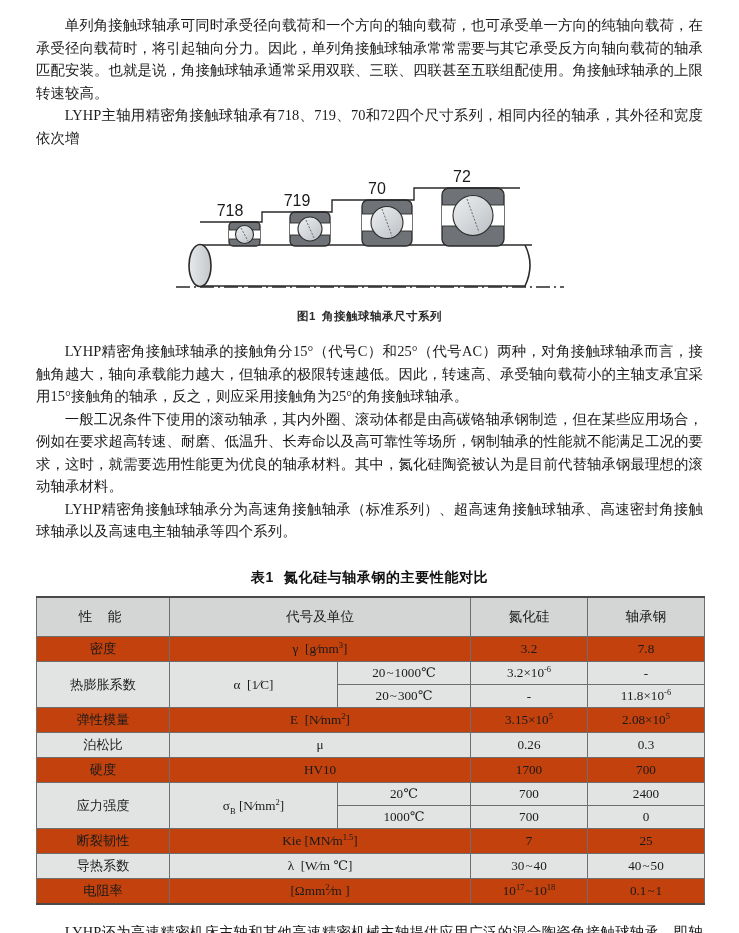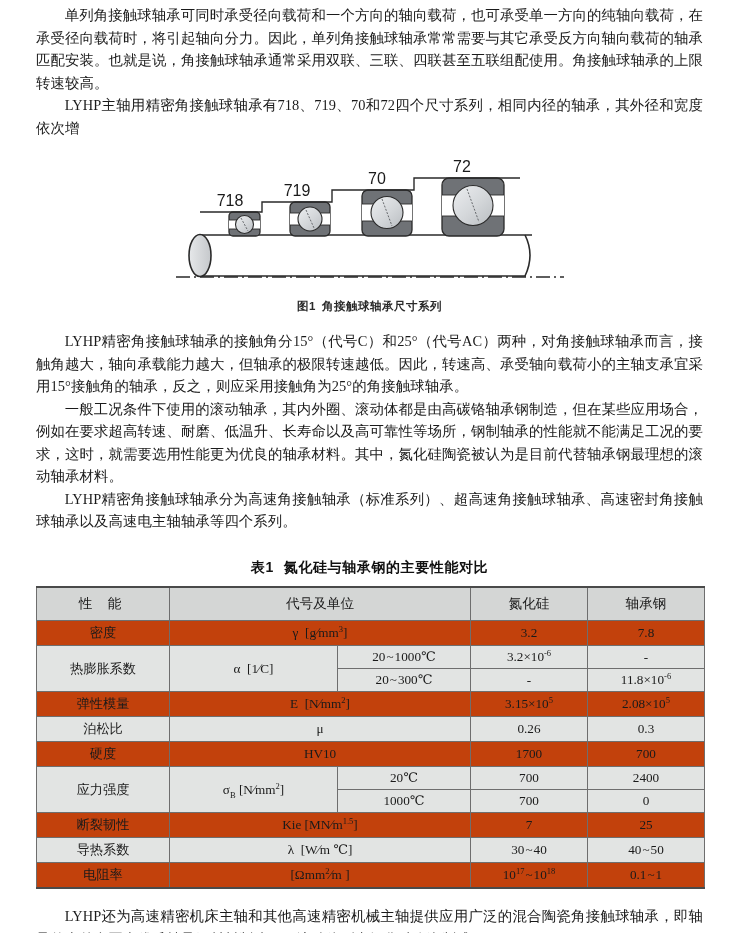--- a/index.html
+++ b/index.html
@@ -13,21 +13,21 @@
     font-family: "Liberation Serif", "DejaVu Serif", serif;
     color: #1a1a1a;
     overflow: hidden;
     position: relative;
   }
   .page {
     width: 739px;
     height: 933px;
     position: relative;
     box-sizing: border-box;
-    padding: 4px 36px 0 36px;
+    padding: 14px 36px 0 36px;
   }
   p.body-text {
     margin: 0;
     font-size: 14.4px;
     line-height: 22.5px;
     text-align: justify;
     text-justify: inter-ideograph;
     text-indent: 2em;
     letter-spacing: 0.1px;
   }
@@ -75,21 +75,21 @@
     vertical-align: middle;
     padding: 3px 2px;
     font-weight: normal;
     height: 21px;
     box-sizing: border-box;
   }
   table.perf tr.shade td, table.perf tr.shade th { background: #e2e4e3; }
   table.perf tr.plain td { background: #c2410c; }
   table.perf thead th {
     background: #d4d6d5;
-    height: 34px;
+    height: 40px;
     font-size: 13.6px;
   }
   table.perf .outer-top td, table.perf .outer-top th { border-top: 2px solid #4a4a4a; }
   table.perf .outer-bottom td { border-bottom: 2px solid #4a4a4a; }
   .hdr-perf { letter-spacing: 6px; padding-left: 6px; }
   .colw1 { width: 133px; }
   .colw2 { width: 168px; }
   .colw3 { width: 133px; }
   .colw4 { width: 117px; }
   .colw5 { width: 117px; }

